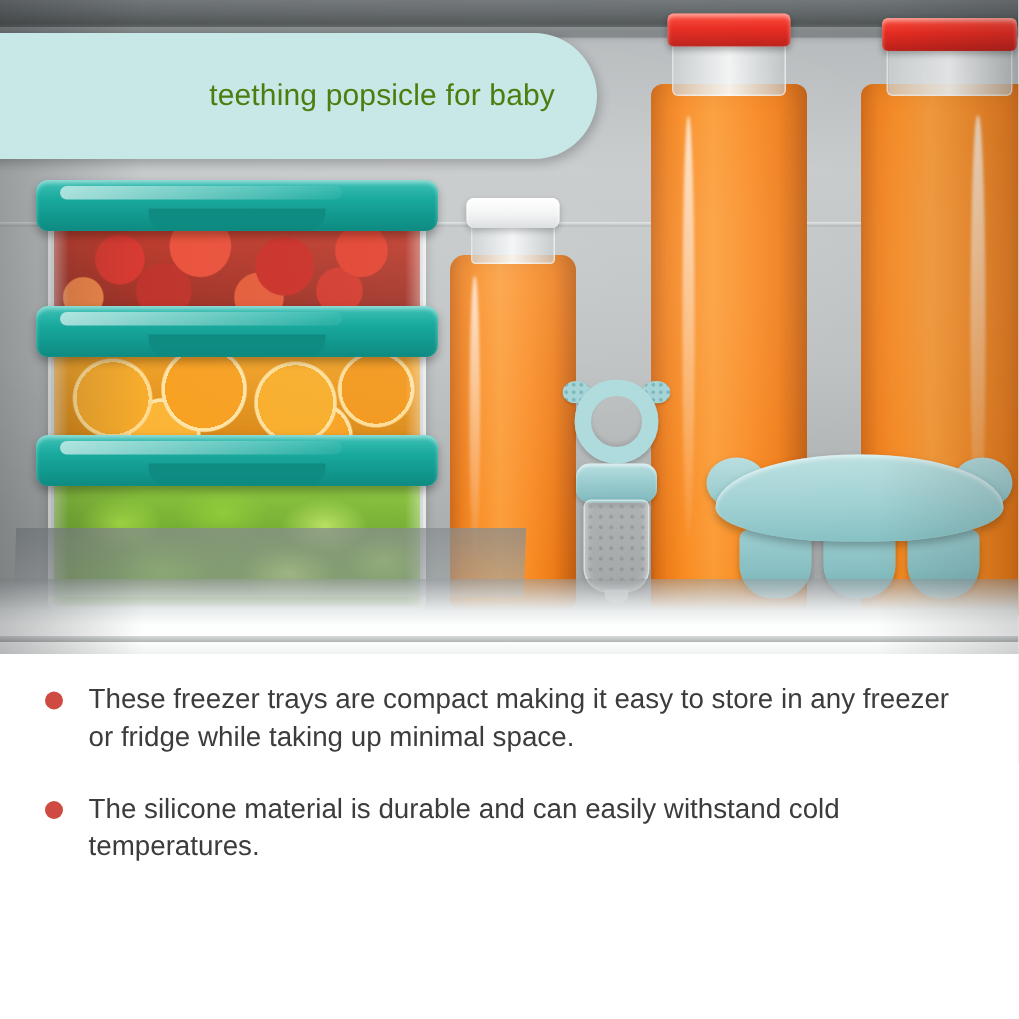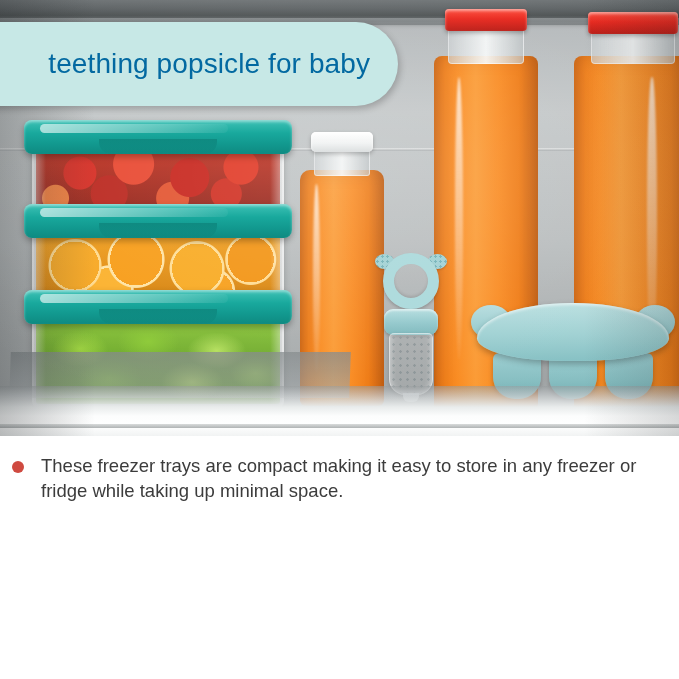--- a/index.html
+++ b/index.html
@@ -284,33 +284,33 @@
     border-radius: 42px;
     background: #c7e8e6;
     box-shadow: 2px 3px 7px rgba(0,0,0,.22);
     display: flex;
     align-items: center;
     justify-content: flex-end;
     padding-right: 28px;
     z-index: 40;
   }
   .banner-text {
-    font-size: 28px;
+    font-size: 20px;
     line-height: 1;
-    color: #0369a1;
+    color: #4d7c0f;
     white-space: nowrap;
     letter-spacing: .1px;
   }
 
   
   .features {
     position: absolute;
     left: 0; top: 440px;
     width: 679px;
-    padding: 14px 30px 0 12px;
+    padding: 14px 30px 0 30px;
   }
   .feature {
     position: relative;
     display: flex;
     align-items: flex-start;
     margin-bottom: 24px;
   }
   .dot {
     flex: 0 0 auto;
     width: 12px; height: 12px;
@@ -422,17 +422,21 @@
 
   </div>
 
   <div class="features">
 
     <div class="feature">
       <span class="dot"></span>
       <span class="feature-text">These freezer trays are compact making it easy to store in any freezer or fridge while taking up minimal space.</span>
     </div>
 
+    <div class="feature">
+      <span class="dot"></span>
+      <span class="feature-text">The silicone material is durable and can easily withstand cold temperatures.</span>
+    </div>
 
 
   </div>
 
 </div>
 
 </body></html>

